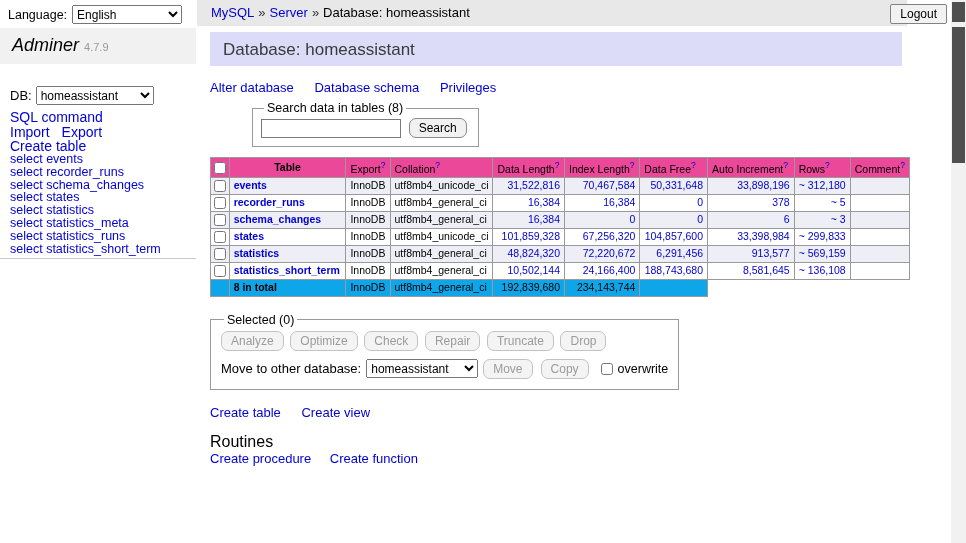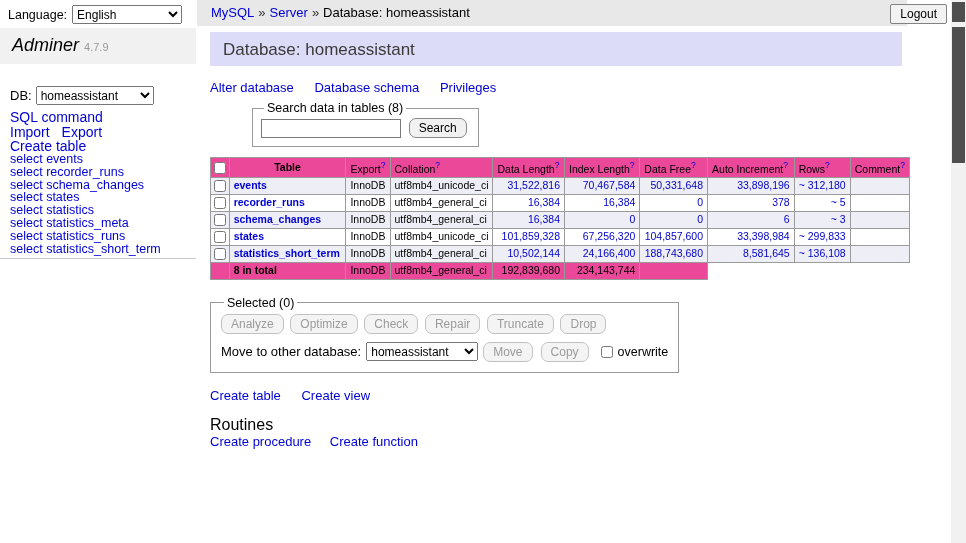--- a/index.html
+++ b/index.html
@@ -58,21 +58,21 @@
   .tables thead th.th-table { text-align:center; font-weight:bold; }
   .tables tbody tr:nth-child(odd) { background:#eeeef6; }
   .tables .c-check { text-align:center; padding:1px 2px; }
   .tables input[type=checkbox] { width:12px; height:12px; vertical-align:middle; }
   .tables .c-name a { font-weight:bold; }
   .tables .c-num { text-align:right; }
   .tables .c-num a { color:#0000c8; }
   .tables sup a { font-size:8.5px; }
   .tables tfoot td.no-b { border:none; background:#fff; }
   .tables tfoot .t-label { font-weight:bold; }
-  .tables tfoot td { background:#ec4899; }
+  .tables tfoot td { background:#0ea5e9; }
 
   .selected-fs { margin-top:16px; padding:4px 10px 10px; }
   .move-row { margin-top:8px; font-size:13px; display:flex; align-items:center; gap:5px; }
   .move-row select { width:112px; height:19px; font-size:12px; font-family:inherit; }
   .move-row .ow { font-size:12.5px; }
   .move-row input[type=checkbox] { width:12px; height:12px; margin-left:4px; }
 
   .create-links { margin-top:15px; font-size:13px; }
   .create-links a { margin-right:17px; }
   .routine-links { margin-top:0; font-size:13px; }
@@ -208,20 +208,32 @@
       <tr>
         <td class="c-check"><input type="checkbox" style=""></td>
         <td class="c-name"><a>states</a></td>
         <td>InnoDB</td>
         <td>utf8mb4_unicode_ci</td>
         <td class="c-num"><a>101,859,328</a></td>
         <td class="c-num"><a>67,256,320</a></td>
         <td class="c-num"><a>104,857,600</a></td>
         <td class="c-num"><a>33,398,984</a></td>
         <td class="c-num"><a>~ 299,833</a></td>
+        <td></td>
+      </tr>
+      <tr>
+        <td class="c-check"><input type="checkbox" style=""></td>
+        <td class="c-name"><a>statistics</a></td>
+        <td>InnoDB</td>
+        <td>utf8mb4_general_ci</td>
+        <td class="c-num"><a>48,824,320</a></td>
+        <td class="c-num"><a>72,220,672</a></td>
+        <td class="c-num"><a>6,291,456</a></td>
+        <td class="c-num"><a>913,577</a></td>
+        <td class="c-num"><a>~ 569,159</a></td>
         <td></td>
       </tr>
       <tr>
         <td class="c-check"><input type="checkbox" style=""></td>
         <td class="c-name"><a>statistics_short_term</a></td>
         <td>InnoDB</td>
         <td>utf8mb4_general_ci</td>
         <td class="c-num"><a>10,502,144</a></td>
         <td class="c-num"><a>24,166,400</a></td>
         <td class="c-num"><a>188,743,680</a></td>

